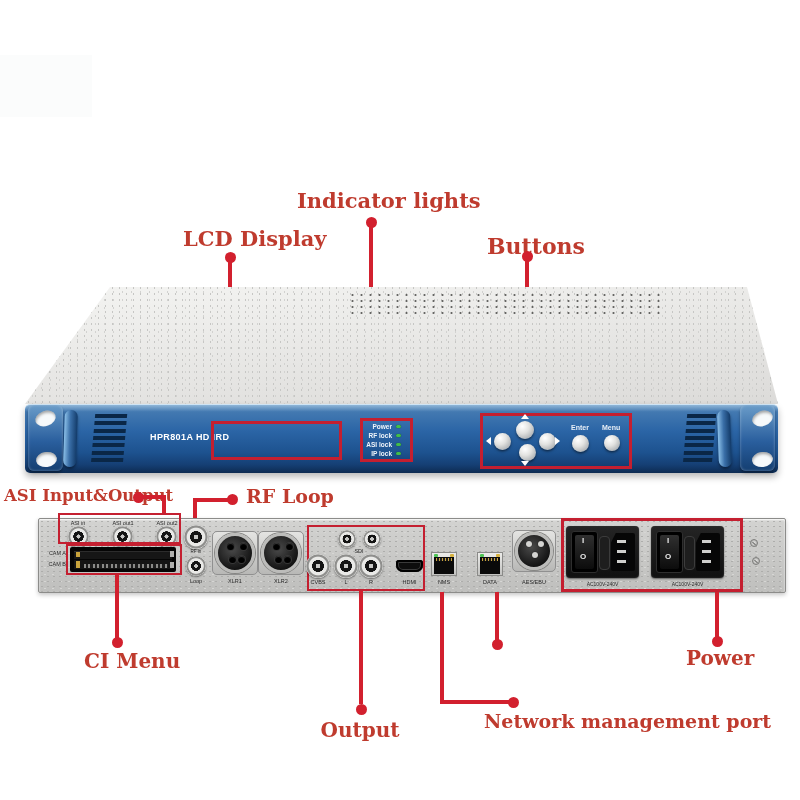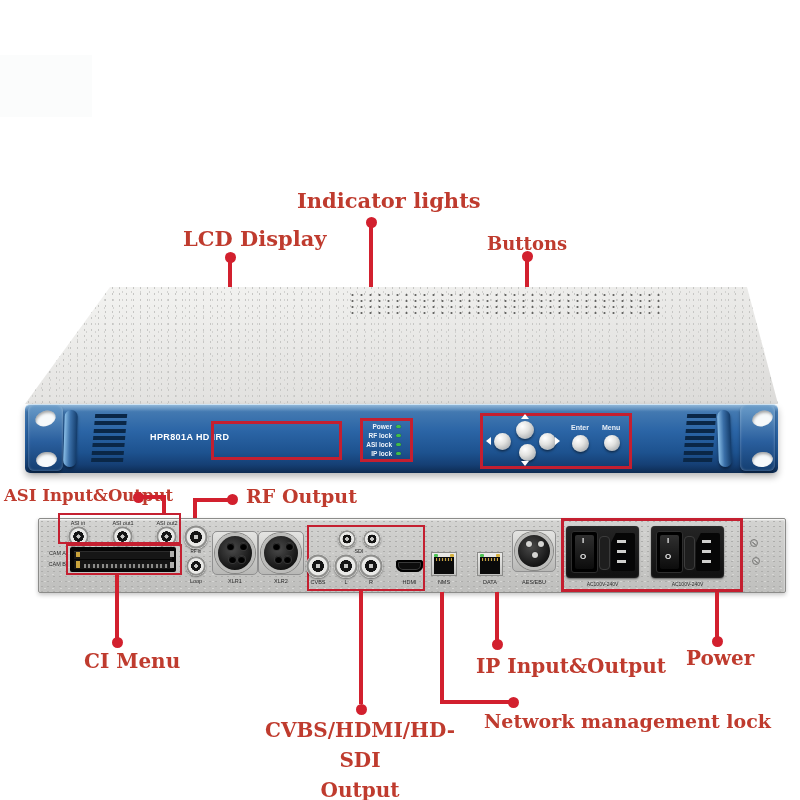--- a/index.html
+++ b/index.html
@@ -74,21 +74,21 @@
 </style>
 </head>
 <body>
 
 <div id="stage">
 
   <div class="abs" style="left:0;top:55px;width:92px;height:62px;background:#fbfcfc;"></div>
 
   <div class="anno" style="left:183px;top:226px;font-size:21px;">LCD Display</div>
   <div class="anno" style="left:297px;top:188px;font-size:21px;">Indicator lights</div>
-  <div class="anno" style="left:487px;top:233px;font-size:18px;">Buttons</div>
+  <div class="anno" style="left:487px;top:233px;font-size:22px;">Buttons</div>
 
   <div class="dot" style="left:225px;top:252px;"></div>
   <div class="dot" style="left:366px;top:217px;"></div>
   <div class="dot" style="left:522px;top:251px;"></div>
 
   <div class="ln" style="left:228px;top:260px;width:4px;height:165px;"></div>
   <div class="ln" style="left:369px;top:225px;width:4px;height:195px;"></div>
   <div class="ln" style="left:525px;top:259px;width:4px;height:156px;"></div>
 
   <div class="chassis-top"></div>
@@ -137,21 +137,21 @@
   <div class="btn-lbl" style="left:571px;top:424px;">Enter</div>
   <div class="btn-lbl" style="left:602px;top:424px;">Menu</div>
 
   <div class="anno" style="left:4px;top:486px;font-size:16.5px;">ASI Input&amp;Output</div>
   <div class="dot" style="left:133px;top:492px;"></div>
   <div class="ln" style="left:142px;top:495px;width:24px;height:4px;"></div>
   <div class="ln" style="left:162px;top:495px;width:4px;height:20px;"></div>
   <div class="ln" style="left:193px;top:498px;width:4px;height:34px;"></div>
   <div class="ln" style="left:193px;top:498px;width:38px;height:4px;"></div>
   <div class="dot" style="left:227px;top:494px;"></div>
-  <div class="anno" style="left:246px;top:485px;font-size:19px;">RF Output</div>
+  <div class="anno" style="left:246px;top:485px;font-size:19px;">RF Loop</div>
 
   <div class="rear-panel"></div>
 
   <div class="rlbl" style="left:62px;top:520px;width:32px;">ASI in</div>
   <div class="rlbl" style="left:104px;top:520px;width:38px;">ASI out1</div>
   <div class="rlbl" style="left:148px;top:520px;width:38px;">ASI out2</div>
   <div class="bnc" style="left:68px;top:526px;width:21px;height:21px;"></div>
   <div class="bnc" style="left:112px;top:526px;width:21px;height:21px;"></div>
   <div class="bnc" style="left:156px;top:526px;width:21px;height:21px;"></div>
   <div class="redbox" style="left:58px;top:513px;width:123px;height:31px;border-width:2.5px;"></div>
@@ -257,30 +257,28 @@
   <div class="screw" style="left:750px;top:539px;"></div>
   <div class="screw" style="left:752px;top:557px;"></div>
 
   <div class="ln" style="left:115px;top:575px;width:4px;height:64px;"></div>
   <div class="dot" style="left:112px;top:637px;"></div>
   <div class="anno" style="left:84px;top:649px;font-size:20px;">CI Menu</div>
 
   <div class="ln" style="left:359px;top:591px;width:4px;height:113px;"></div>
   <div class="dot" style="left:356px;top:704px;"></div>
   <div class="anno" style="left:254px;top:715px;width:212px;text-align:center;font-size:20px;line-height:30px;white-space:normal;">
-    <div>CVBS/HDMI/HD-SDI</div>
     <div>Output</div>
   </div>
 
   <div class="ln" style="left:440px;top:592px;width:4px;height:112px;"></div>
   <div class="ln" style="left:440px;top:700px;width:72px;height:4px;"></div>
   <div class="dot" style="left:508px;top:697px;"></div>
-  <div class="anno" style="left:484px;top:710px;font-size:19px;">Network management lock</div>
+  <div class="anno" style="left:484px;top:710px;font-size:19px;">Network management port</div>
 
   <div class="ln" style="left:495px;top:592px;width:4px;height:49px;"></div>
   <div class="dot" style="left:492px;top:639px;"></div>
-  <div class="anno" style="left:476px;top:654px;font-size:20px;">IP Input&amp;Output</div>
 
   <div class="ln" style="left:715px;top:592px;width:4px;height:45px;"></div>
   <div class="dot" style="left:712px;top:636px;"></div>
   <div class="anno" style="left:686px;top:646px;font-size:20px;">Power</div>
 
 </div>
 
 </body></html>

